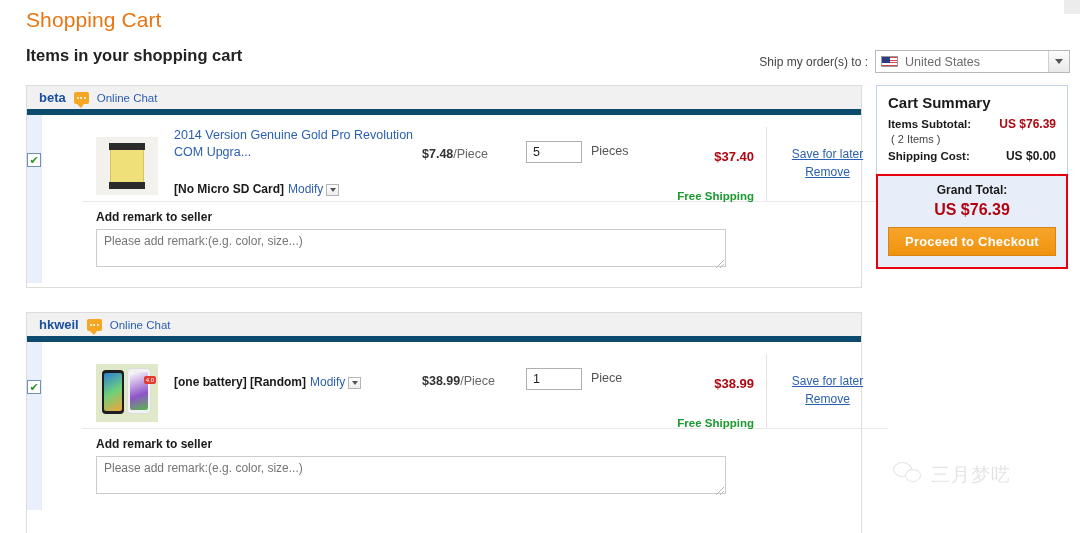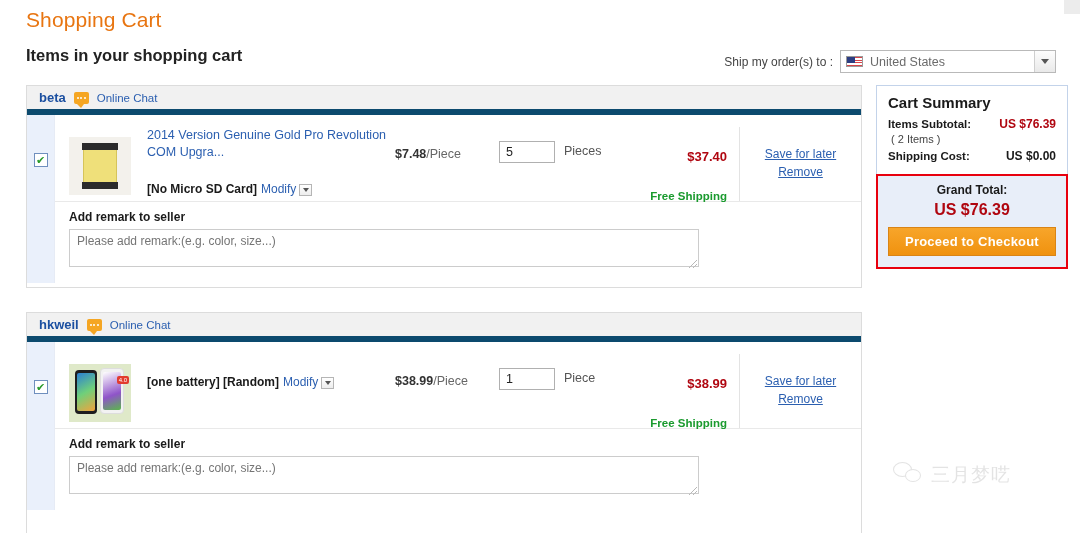--- a/index.html
+++ b/index.html
@@ -22,26 +22,26 @@
   .page-title {
     position: absolute; left: 26px; top: 8px;
     font-size: 21px; color: #E87511; font-weight: normal;
     letter-spacing: .1px;
   }
   .section-title {
     position: absolute; left: 26px; top: 46px;
     font-size: 16.5px; color: #222; font-weight: bold;
   }
   .ship-to {
-    position: absolute; right: 24px; top: 50px;
+    position: absolute; right: 10px; top: 50px;
     display: flex; align-items: center; gap: 7px;
   }
   .ship-to-label { font-size: 12px; color: #444; white-space: nowrap; }
   .country-select {
-    width: 216px; height: 23px; border: 1px solid #b9b9b9; background: #fff;
+    width: 195px; height: 23px; border: 1px solid #b9b9b9; background: #fff;
     display: flex; align-items: center; position: relative;
   }
   .flag {
     width: 17px; height: 11px; margin-left: 5px; position: relative;
     background: linear-gradient(to bottom,
       #d8444a 0 14.2%, #fff 14.2% 28.5%, #d8444a 28.5% 42.8%, #fff 42.8% 57.1%,
       #d8444a 57.1% 71.4%, #fff 71.4% 85.7%, #d8444a 85.7% 100%);
     border: 1px solid #9a9a9a; flex: none;
   }
   .flag::before {
@@ -92,21 +92,21 @@
     display: flex; justify-content: center; padding-top: 38px;
   }
   .checkbox {
     width: 14px; height: 14px; border: 1px solid #6f8fbe; background: #fff;
     display: flex; align-items: center; justify-content: center; flex: none;
   }
   .checkbox::after {
     content: "✔"; color: #2a9a2a; font-size: 11px; line-height: 1;
   }
 
-  .item-main { flex: 1; position: relative; }
+  .item-main { flex: 1; position: relative; padding-left: 40px; }
   .item-row { display: flex; padding: 12px 0 0 14px; position: relative; min-height: 86px; }
 
   .thumb { width: 62px; height: 58px; flex: none; margin-top: 10px; position: relative; overflow: hidden; }
   .thumb-a { background: #f3f1ec; display: flex; align-items: center; justify-content: center; }
   .thumb-a .pkg {
     width: 34px; height: 38px; background: #efe07a; border: 1px solid #d6c45a;
     position: relative; border-radius: 2px;
   }
   .thumb-a .pkg::before, .thumb-a .pkg::after {
     content: ""; position: absolute; left: -2px; right: -2px; height: 7px; background: #2b2b2b;

